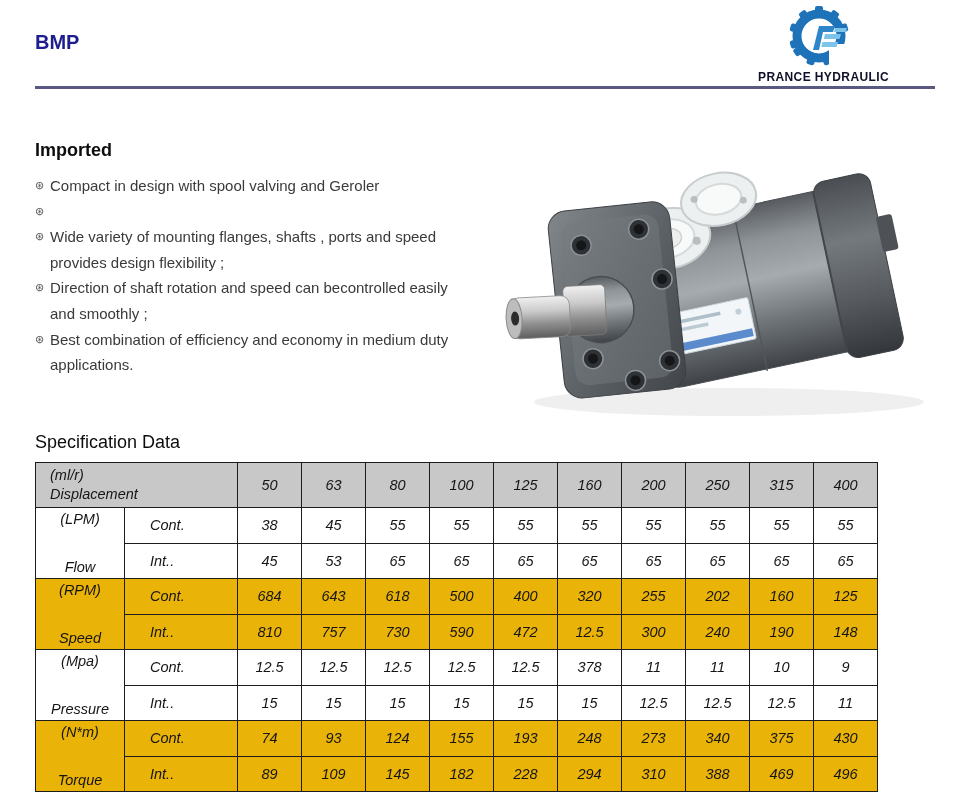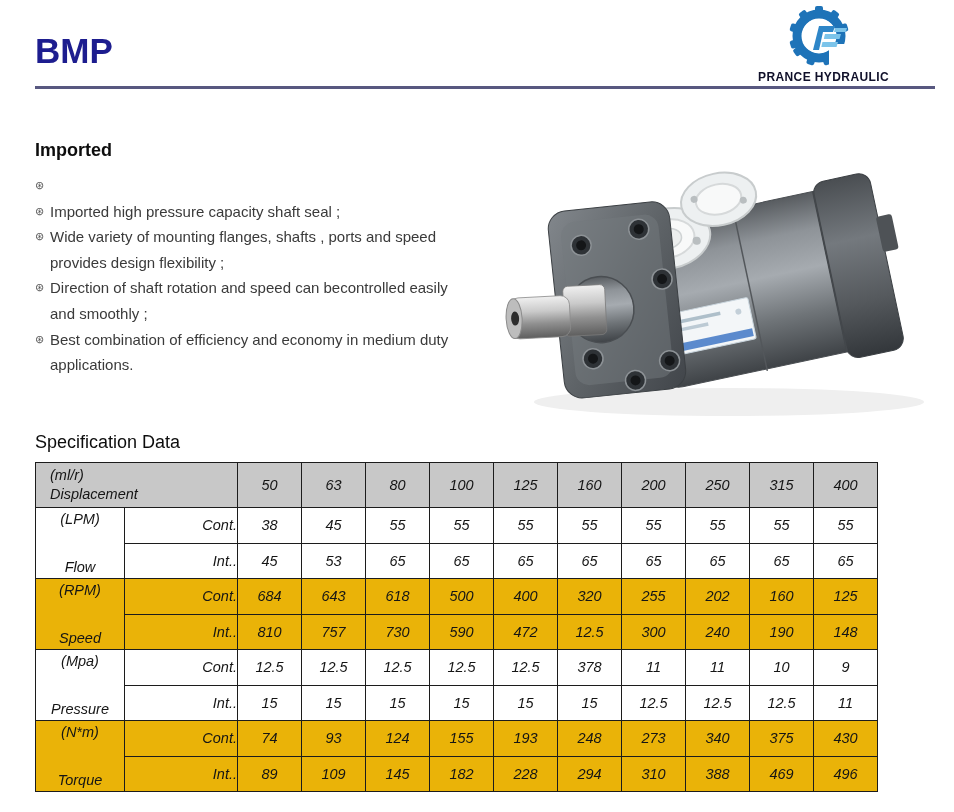--- a/index.html
+++ b/index.html
@@ -3,21 +3,21 @@
 <meta charset="utf-8">
 <style>
   html,body{margin:0;padding:0;}
   body{
     width:954px;height:812px;background:#ffffff;position:relative;overflow:hidden;
     font-family:"Liberation Sans", sans-serif;color:#1a1a1a;
   }
   
   .page-title{
     position:absolute;left:35px;top:31px;
-    font-size:35px;font-weight:bold;color:#1d1d8f;letter-spacing:0px;
+    font-size:20px;font-weight:bold;color:#1d1d8f;letter-spacing:0px;
   }
   .header-rule{
     position:absolute;left:35px;top:86px;width:900px;height:3px;background:#585880;
   }
   .brand{position:absolute;left:758px;top:6px;width:126px;text-align:right;}
   .brand svg{display:block;margin:0 auto;}
   .brand-name{
     margin-top:2px;font-size:12px;font-weight:bold;color:#10102a;letter-spacing:0.4px;
     white-space:nowrap;
   }
@@ -41,21 +41,21 @@
     border:1.5px solid #1c1c1c;padding:0;text-align:center;vertical-align:middle;
     font-weight:normal;background:#ffffff;
   }
   .spec-table thead th{background:#c8c8c8;height:44px;}
   .spec-table tbody tr{height:35px;}
   .spec-table .corner-cell{text-align:left;padding-left:14px;line-height:19px;}
   .spec-table .unit-cell{padding:0;}
   .spec-table .unit-cell .stack{
     display:flex;flex-direction:column;justify-content:center;height:70px;gap:32px;
   }
-  .spec-table .sub-cell{text-align:right;padding-left:15px;}
+  .spec-table .sub-cell{text-align:left;padding-left:25px;}
   .spec-table tr.shaded td{background:#eab308;}
 </style>
 </head>
 <body>
 
 <div class="page-title">BMP</div>
 
 <div class="brand">
   <svg width="64" height="62" viewBox="0 0 64 62">
     <g>
@@ -90,24 +90,24 @@
   <div class="brand-name">PRANCE HYDRAULIC</div>
 </div>
 
 <div class="header-rule"></div>
 
 <div class="features">
   <h2 class="section-heading">Imported</h2>
   <ul>
       <li>
         <span class="bullet">⊛</span>
-      </li>
-      <li>
-        <span class="bullet">⊛</span>
-        <span class="ftext">Imported high pressure capacity shaft seal ;</span>
+        <span class="ftext">Compact in design with spool valving and Geroler</span>
+      </li>
+      <li>
+        <span class="bullet">⊛</span>
       </li>
       <li>
         <span class="bullet">⊛</span>
         <span class="ftext">Wide variety of mounting flanges, shafts , ports and speed provides design flexibility  ;</span>
       </li>
       <li>
         <span class="bullet">⊛</span>
         <span class="ftext">Direction of shaft rotation and speed can becontrolled easily and smoothly ;</span>
       </li>
       <li>

